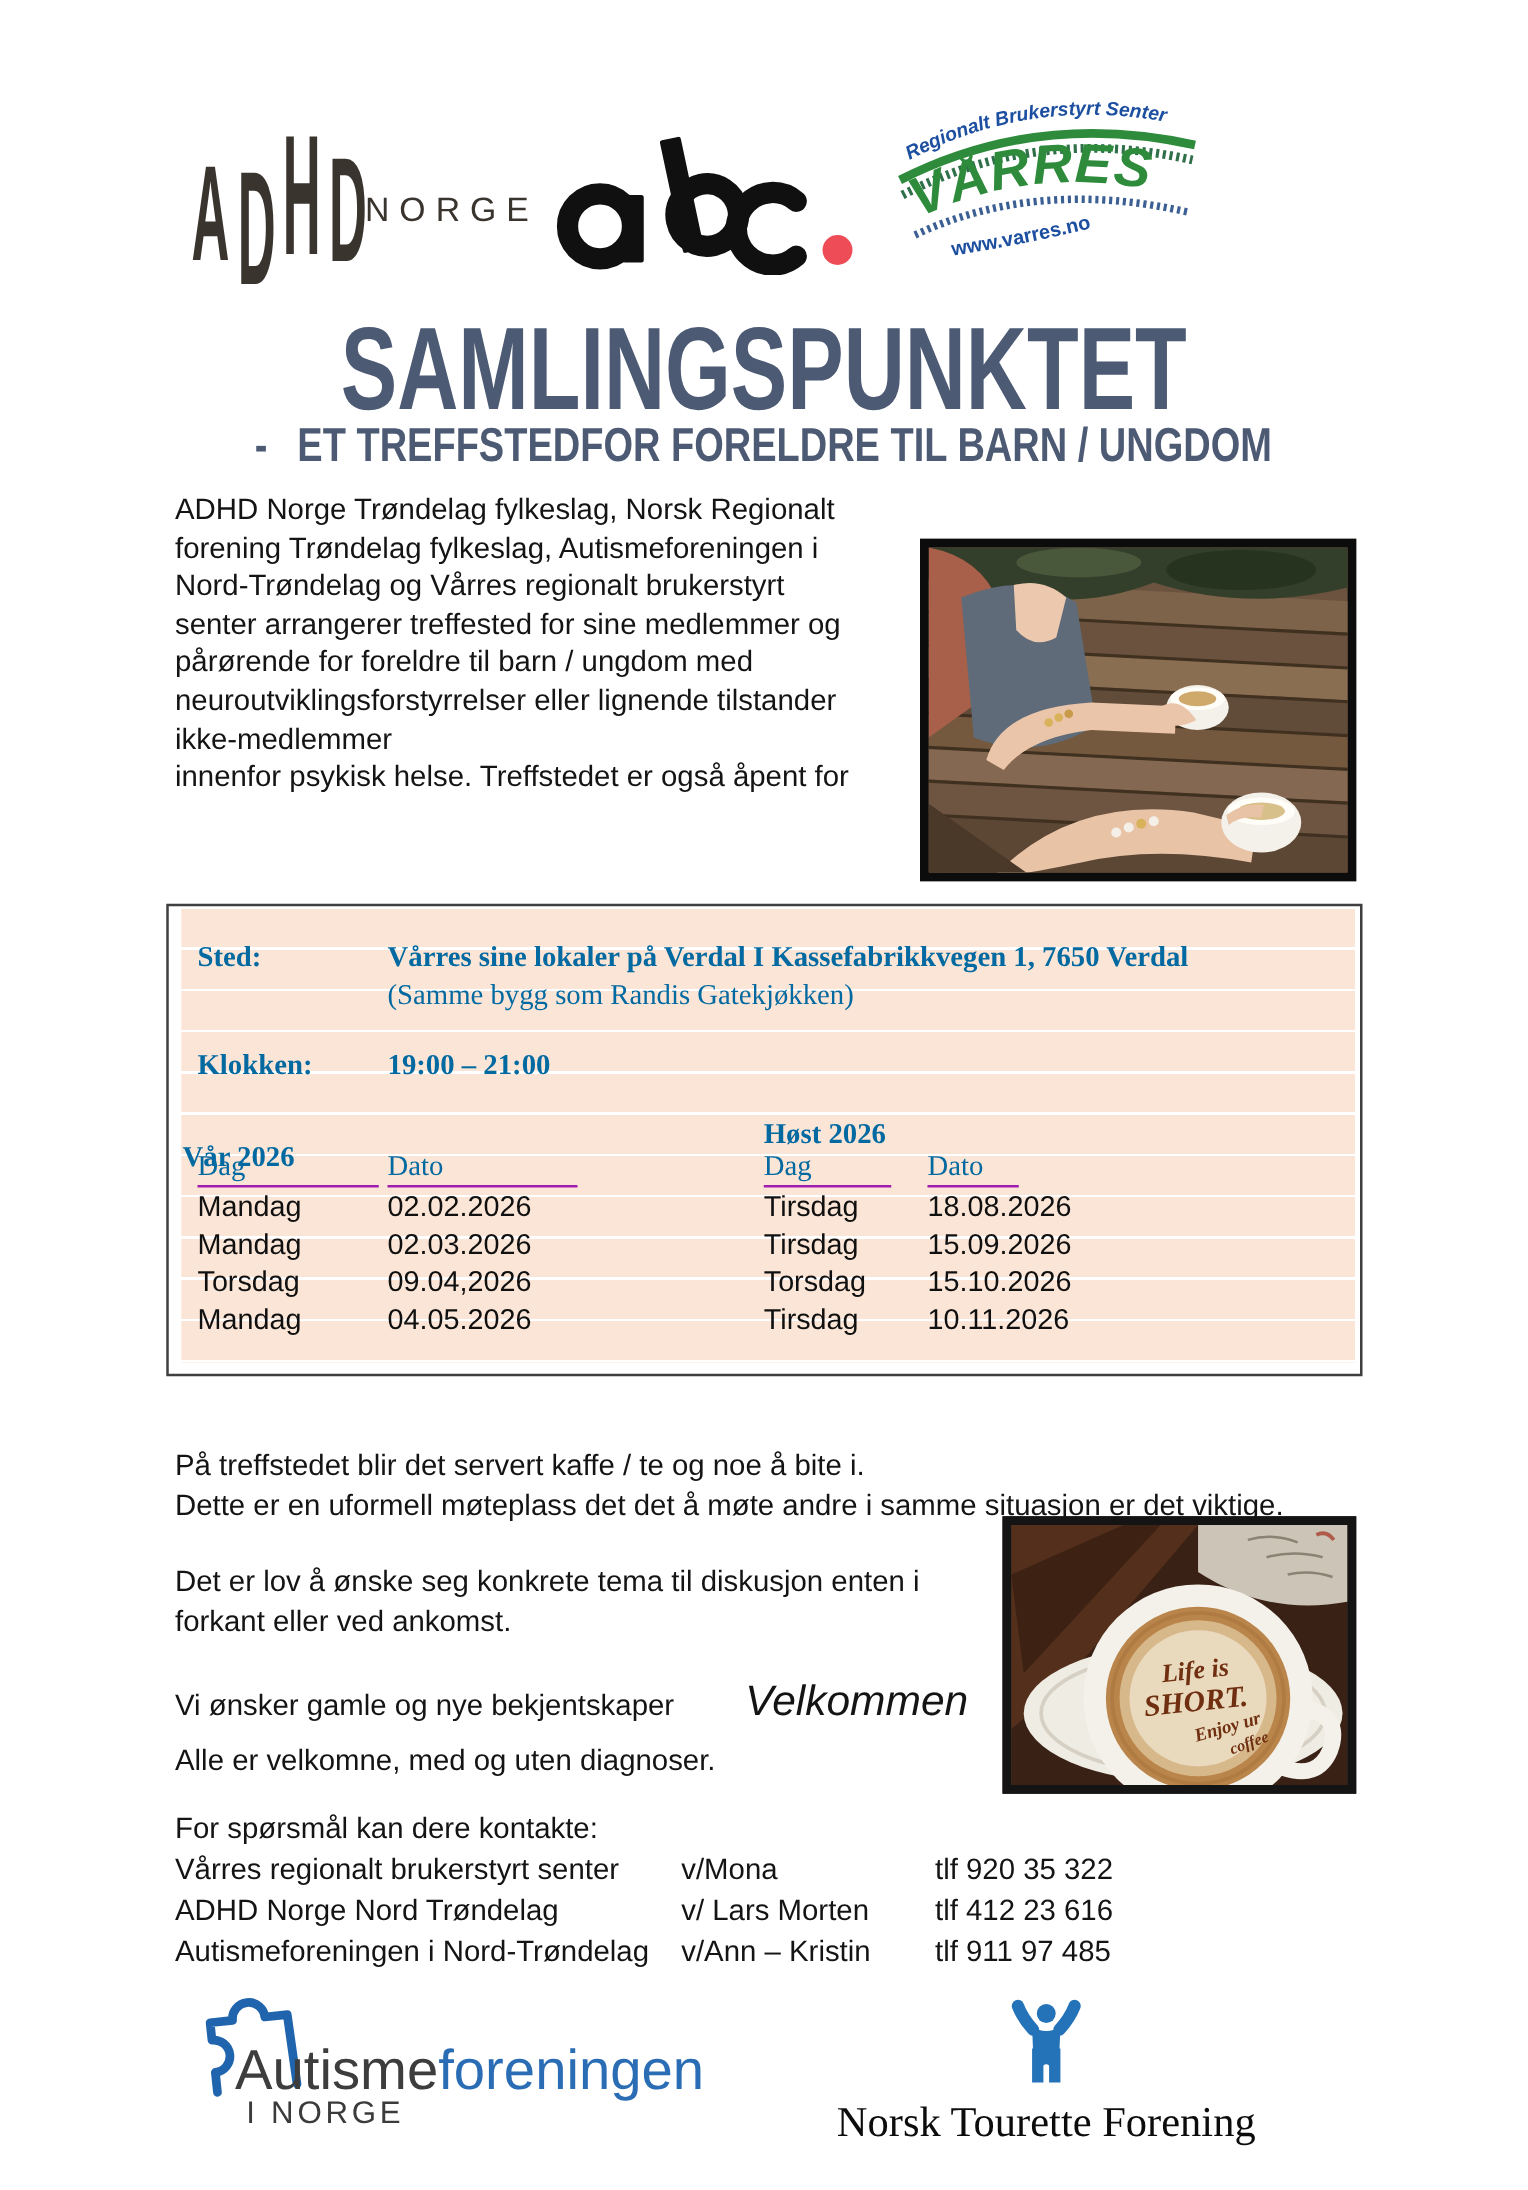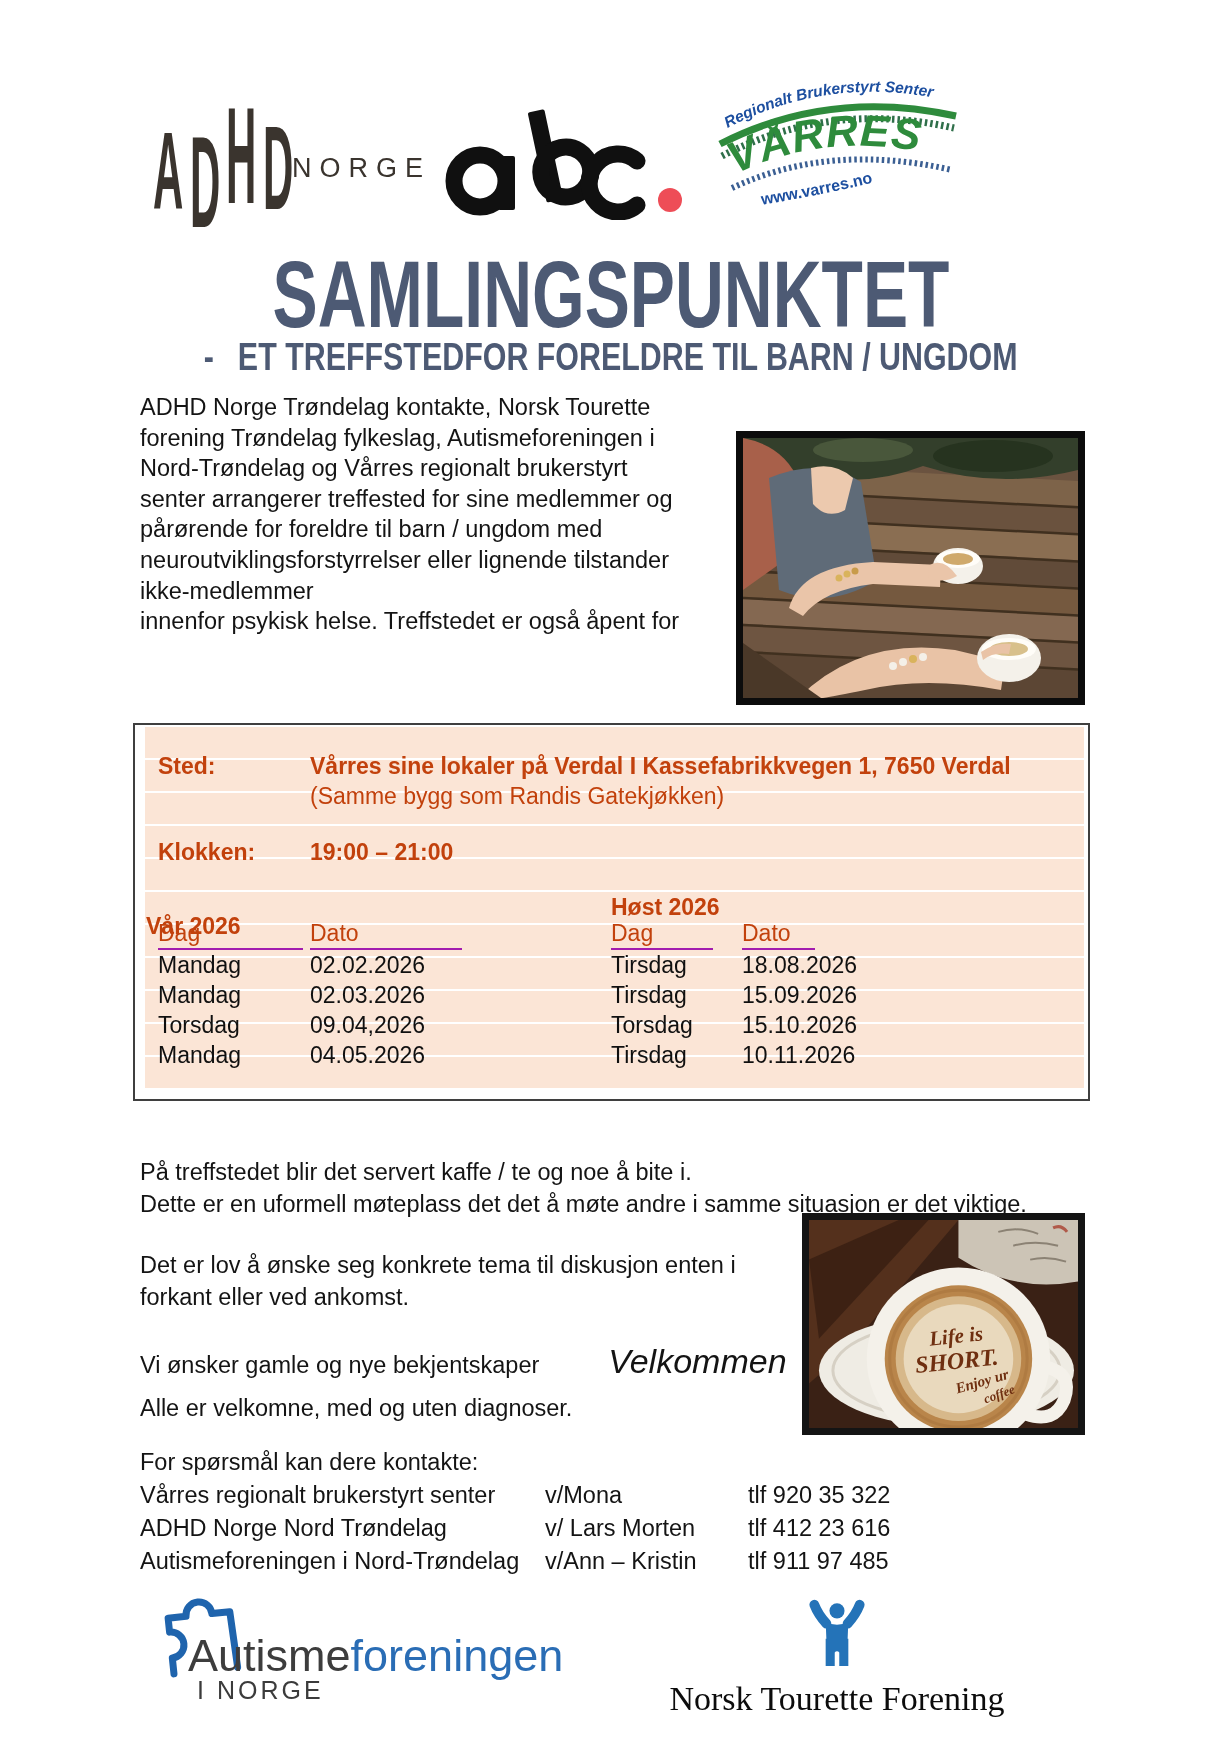--- a/index.html
+++ b/index.html
@@ -38,30 +38,30 @@
   .photo2{left:802px;top:1213px;width:283px;height:222px;border:7px solid #141414;
           box-sizing:border-box;background:#3a2115;
           box-shadow:inset 0 0 0 4px #4a4a4a, inset 0 0 0 6px #0a0a0a;}
   .photo1 svg,.photo2 svg{display:block;width:100%;height:100%;}
 
   
   .table-box{left:133px;top:723px;width:957px;height:378px;border:2px solid #3f3f3f;
              box-sizing:border-box;background:#ffffff;}
   .peach{position:absolute;left:10px;top:2px;right:4px;bottom:9px;
          background:repeating-linear-gradient(#fbe5d6 0 31px, rgba(255,255,255,.55) 31px 33px);}
-  .tb{font-size:23px;line-height:28px;color:#c2410c;}
+  .tb{font-size:23px;line-height:28px;color:#0369a1;font-family:Liberation Serif, serif;}
   .tb-b{font-weight:700;}
   .hd{display:inline-block;border-bottom:2px solid #a21caf;padding-bottom:1px;}
   .u1{width:145px;} .u2{width:152px;} .u3{width:102px;} .u4{width:73px;}
   .dates-col{position:absolute;top:950px;font-size:23px;color:#101010;}
   .dates-col div{height:30px;line-height:30px;}
 
   
   .para{font-size:23.5px;line-height:32px;color:#141414;}
-  .p3{display:flex;align-items:baseline;gap:26px;}
+  .p3{display:flex;align-items:baseline;gap:14px;}
   .p3 .emph{font-style:italic;font-size:34px;margin-left:43px;}
   .contact-row span{position:absolute;white-space:nowrap;}
 
   
   .autisme-text{left:188px;top:1630px;font-size:45px;}
   .autisme-text .a1{color:#3d3d3d;} .autisme-text .a2{color:#2a6db5;}
   .autisme-sub{left:197px;top:1676px;font-size:25px;letter-spacing:3px;color:#3b3b3b;}
   .tourette-text{left:607px;top:1680px;width:460px;text-align:center;
                  font-family:"Liberation Serif",serif;font-size:34px;color:#0c0c0c;}
 </style>
@@ -118,21 +118,21 @@
   <div class="abs title">
     <span>SAMLINGSPUNKTET</span>
   </div>
   <div class="abs subtitle">
     <span class="inner">
       <span class="dash">-</span><span>ET TREFFSTEDFOR FORELDRE TIL BARN / UNGDOM</span>
     </span>
   </div>
 
   <div class="abs intro">
-    <div>ADHD Norge Trøndelag kontakte, Norsk Tourette</div>
+    <div>ADHD Norge Trøndelag fylkeslag, Norsk Regionalt</div>
     <div>forening Trøndelag fylkeslag, Autismeforeningen i</div>
     <div>Nord-Trøndelag og Vårres regionalt brukerstyrt</div>
     <div>senter arrangerer treffested for sine medlemmer og</div>
     <div>pårørende for foreldre til barn / ungdom med</div>
     <div>neuroutviklingsforstyrrelser eller lignende tilstander</div>
     <div>ikke-medlemmer</div>
     <div>innenfor psykisk helse. Treffstedet er også åpent for</div>
   </div>
 
   <div class="abs photo1">

